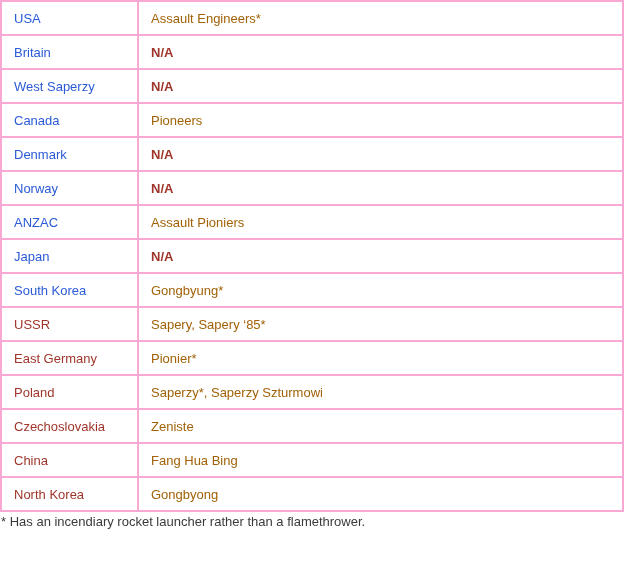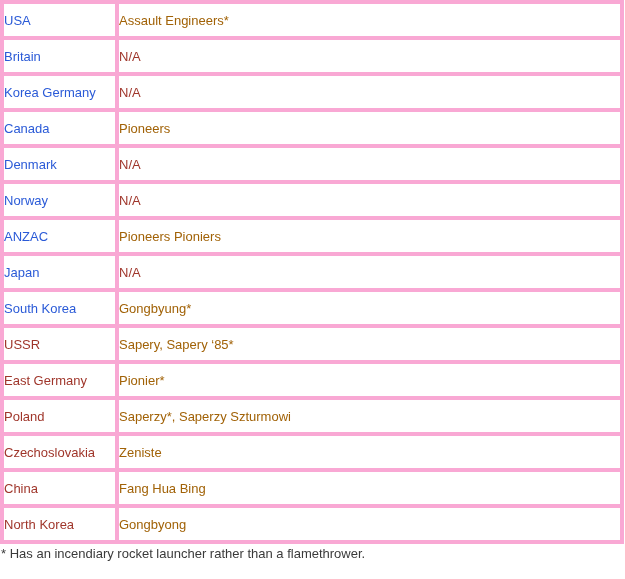--- a/index.html
+++ b/index.html
@@ -12,38 +12,38 @@
   }
   .page {
     width: 625px;
   }
   table.units-table {
     border-collapse: collapse;
     table-layout: fixed;
     width: 624px;
   }
   table.units-table td {
-    border: 4px solid #f9a8d4;
+    border: 2px solid #f9a8d4;
     height: 32px;
-    padding: 0 0;
+    padding: 0 12px;
     vertical-align: middle;
     white-space: nowrap;
     overflow: hidden;
   }
   td.country-cell {
     width: 111px; 
   }
   a.country-link {
     text-decoration: none;
     cursor: pointer;
   }
   .c-blue { color: var(--link-blue); }
   .c-red  { color: var(--link-red); margin-top: 24px; }
   .u-black { color: #a16207; }
-  .u-red   { color: var(--link-red); }
+  .u-red   { color: var(--link-red); font-weight: bold; }
   .footnote {
     padding: 2px 16px 0 1px;
     height: 16px;
     color: #3a3a3a;
   }
 </style>
 </head>
 <body>
 
 <div class="page">
@@ -59,21 +59,21 @@
   <tr>
     <td class="country-cell">
       <a class="country-link c-blue">Britain</a>
     </td>
     <td class="unit-cell u-red">N/A</td>
   </tr>
 
 
   <tr>
     <td class="country-cell">
-      <a class="country-link c-blue">Korea Germany</a>
+      <a class="country-link c-blue">West Saperzy</a>
     </td>
     <td class="unit-cell u-red">N/A</td>
   </tr>
 
   <tr>
     <td class="country-cell">
       <a class="country-link c-blue">Canada</a>
     </td>
     <td class="unit-cell u-black">Pioneers</td>
   </tr>
@@ -90,21 +90,21 @@
     <td class="country-cell">
       <a class="country-link c-blue">Norway</a>
     </td>
     <td class="unit-cell u-red">N/A</td>
   </tr>
 
   <tr>
     <td class="country-cell">
       <a class="country-link c-blue">ANZAC</a>
     </td>
-    <td class="unit-cell u-black">Pioneers Pioniers</td>
+    <td class="unit-cell u-black">Assault Pioniers</td>
   </tr>
 
   <tr>
     <td class="country-cell">
       <a class="country-link c-blue">Japan</a>
     </td>
     <td class="unit-cell u-red">N/A</td>
   </tr>
 
   <tr>

